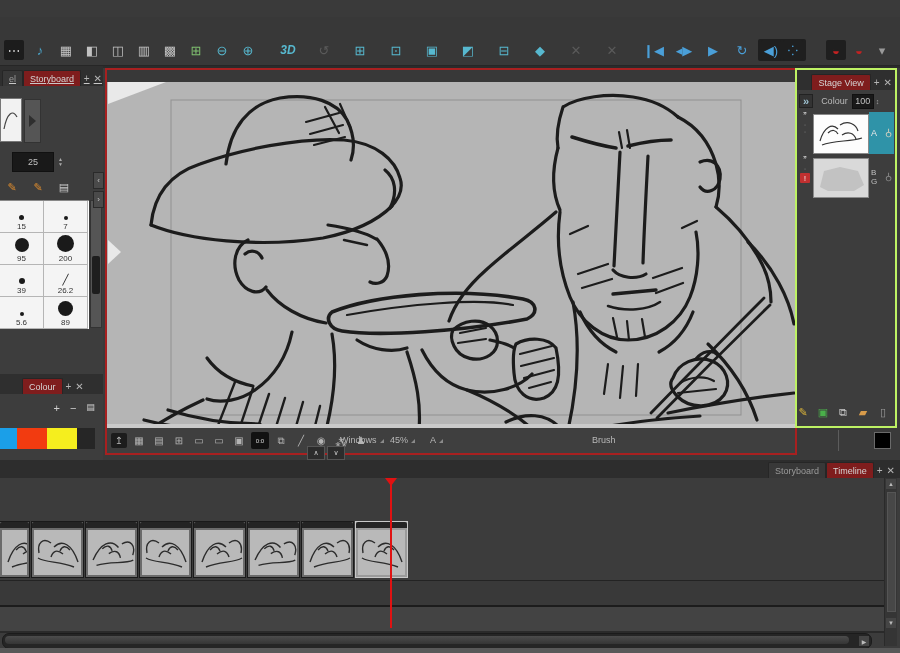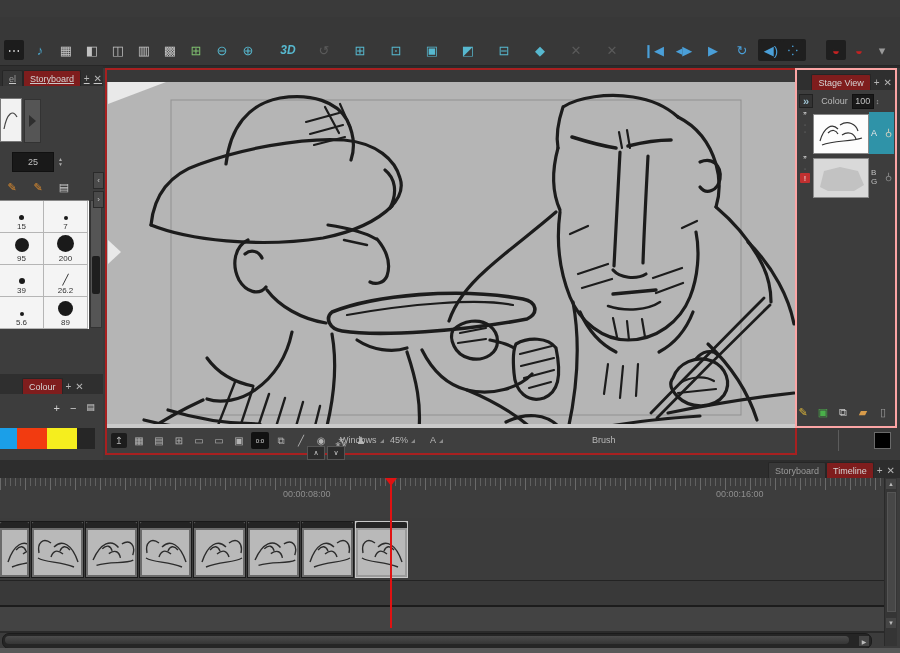--- a/index.html
+++ b/index.html
@@ -59,21 +59,21 @@
   .sb-icons{display:flex;align-items:center;gap:4px;padding-left:4px;}
   .sb-icons .tbi{font-size:10px;height:15px;min-width:14px;color:#b4b4b4;}
   .sb-icons .tc{font-size:6px;letter-spacing:0;background:#111;color:#ddd;padding:1px 2px;}
   .sb-label{font-size:9px;color:#b8b8b8;position:absolute;top:7px;}
   .dd::after{content:"";display:inline-block;margin-left:3px;width:0;height:0;border-left:4px solid transparent;border-bottom:4px solid #8a8a8a;}
   .cur-colour{position:absolute;left:767px;top:4px;width:15px;height:15px;background:#000;border:1px solid #6a6a6a;}
   .sb-vsep{position:absolute;left:731px;top:2px;width:1px;height:21px;background:#5c5c5c;}
   .canvas-collapse{left:307px;top:446px;display:flex;gap:2px;z-index:12;}
   .canvas-collapse span{width:16px;height:12px;background:#2c2c2c;border:1px solid #555;color:#cfcfcf;font-size:7px;display:flex;align-items:center;justify-content:center;}
   
-  .layer-panel{left:795px;top:68px;width:102px;height:360px;border:2px solid #fca5a5;background:#3d3d3d;box-sizing:border-box;}
+  .layer-panel{left:795px;top:68px;width:102px;height:360px;border:2px solid #bef264;background:#3d3d3d;box-sizing:border-box;}
   .lp-head{position:absolute;left:0;top:0;width:98px;height:20px;background:#2f2f2f;display:flex;align-items:flex-end;justify-content:flex-end;padding-right:2px;box-sizing:border-box;}
   .lp-ctrls{position:absolute;left:0;top:22px;width:98px;height:18px;display:flex;align-items:center;}
   .collapse-arrows{color:#9fc3d2;font-size:11px;font-weight:bold;background:#333;border:1px solid #222;padding:0 3px;margin-left:2px;}
   .opacity-label{font-size:9px;color:#b8b8b8;margin-left:8px;}
   .layer-row{position:absolute;left:1px;width:96px;height:42px;}
   .lr-iconcol{position:absolute;left:0;top:0;width:14px;height:42px;display:flex;flex-direction:column;align-items:center;gap:1px;padding-top:1px;box-sizing:border-box;}
   .quote-ic{color:#e8e8e8;font-size:10px;line-height:8px;}
   .dim-ic{color:#6a6a6a;font-size:6px;line-height:6px;}
   .lock-ic{width:10px;height:10px;background:#c03030;color:#fff;font-size:7px;display:flex;align-items:center;justify-content:center;border-radius:1px;}
   .lr-thumb{position:absolute;left:15px;top:2px;width:54px;height:38px;background:#fdfdfd;border:1px solid #8a8a8a;overflow:hidden;}
@@ -415,25 +415,20 @@
       </div>
   </div>
 
   <div class="abs timeline">
     <div class="tl-tabrow">
       <span class="tab">Storyboard</span>
       <span class="tab on">Timeline</span>
       <span class="tab-ctl">+</span>
       <span class="tab-ctl">✕</span>
     </div>
-    <div class="tl-ruler">
-      <div class="ticks"></div>
-      <div class="ticks2"></div>
-      <span><span class="ruler-label" style="left: 283px;">00:00:08:00</span><span class="ruler-label" style="left: 716px;">00:00:16:00</span></span>
-    </div>
     <div class="tl-track">
       <div class="thumbrow">
           <div class="tl-panel partial">
             <div class="tl-cap"></div>
             <div class="tl-img">
               <svg class="sketch" width="50" height="44" viewBox="0 0 50 44">
                 <g fill="none" stroke="#2c2c2c" stroke-width="1.4">
                   <path d="M6,32 C12,14 22,9 30,17"></path>
                   <path d="M33,13 C41,7 47,13 45,23"></path>
                   <path d="M10,37 C24,31 38,33 46,28"></path>

